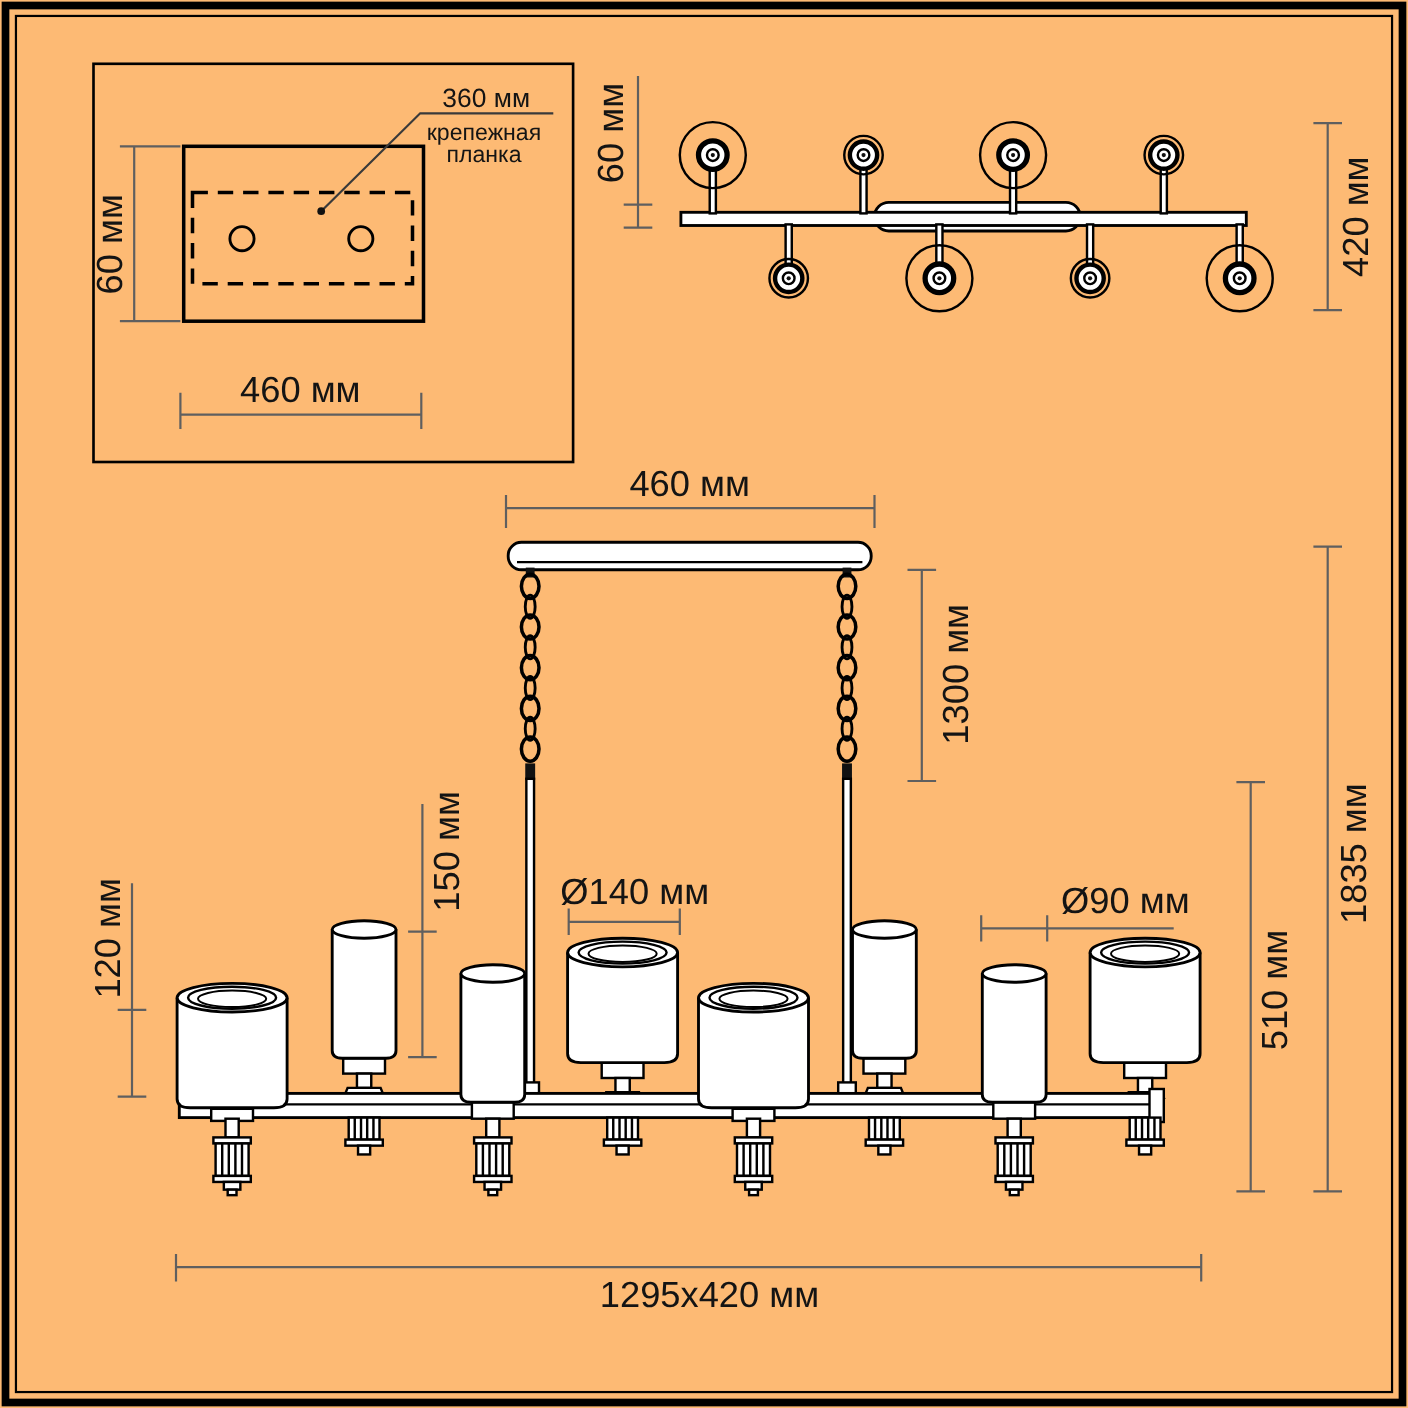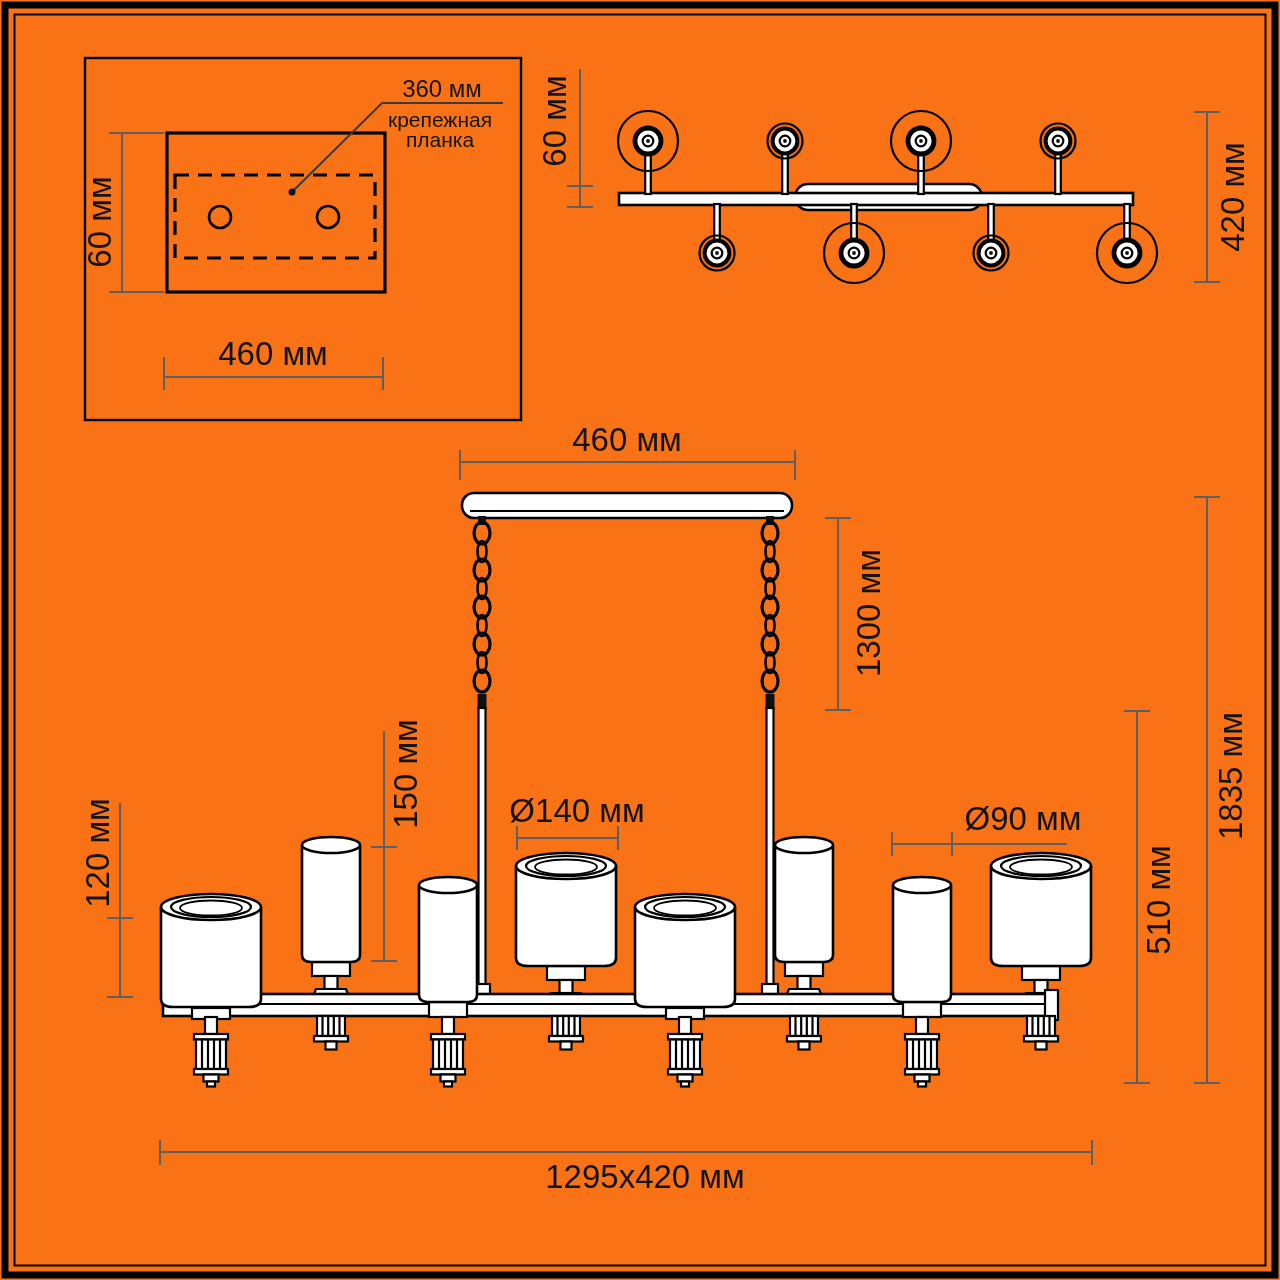--- a/index.html
+++ b/index.html
@@ -1,16 +1,16 @@
 <!DOCTYPE html>
 <html><head>
 <meta charset="utf-8">
 <style>
   html,body{margin:0;padding:0;background:#ffffff;}
-  .stage{position:relative;width:1280px;height:1280px;background:#f97316;overflow:hidden;
+  .stage{position:relative;width:1280px;height:1280px;background:#fdba74;overflow:hidden;
          font-family:"Liberation Sans", sans-serif;}
   svg{position:absolute;left:0;top:0;}
   
   .ln{stroke:#000000;fill:none;stroke-width:2.6;}
   .lnt{stroke:#000000;fill:none;stroke-width:2.2;}
   .wf{stroke:#000000;fill:#ffffff;stroke-width:2.6;}
   .wft{stroke:#000000;fill:#ffffff;stroke-width:2.2;}
   .bk{fill:#111111;stroke:none;}
   
   .dl{stroke:#5f5f5f;fill:none;stroke-width:2;}

